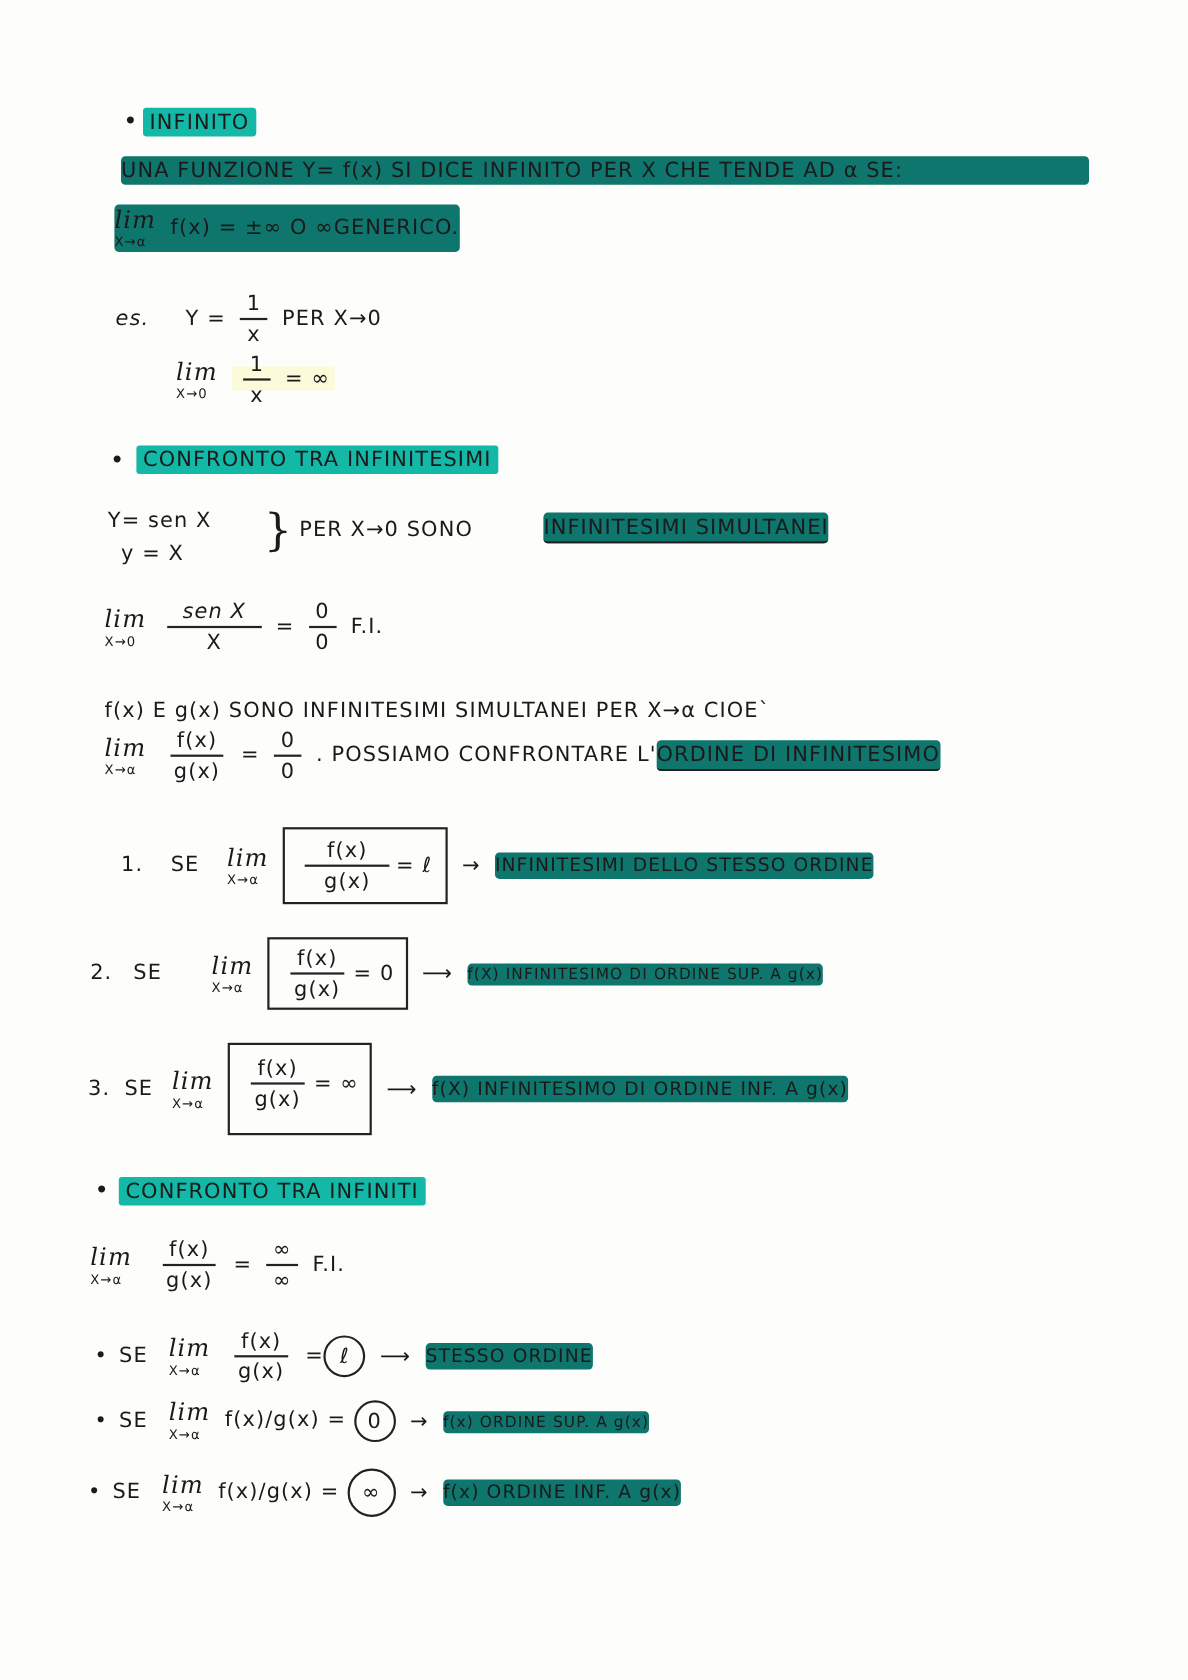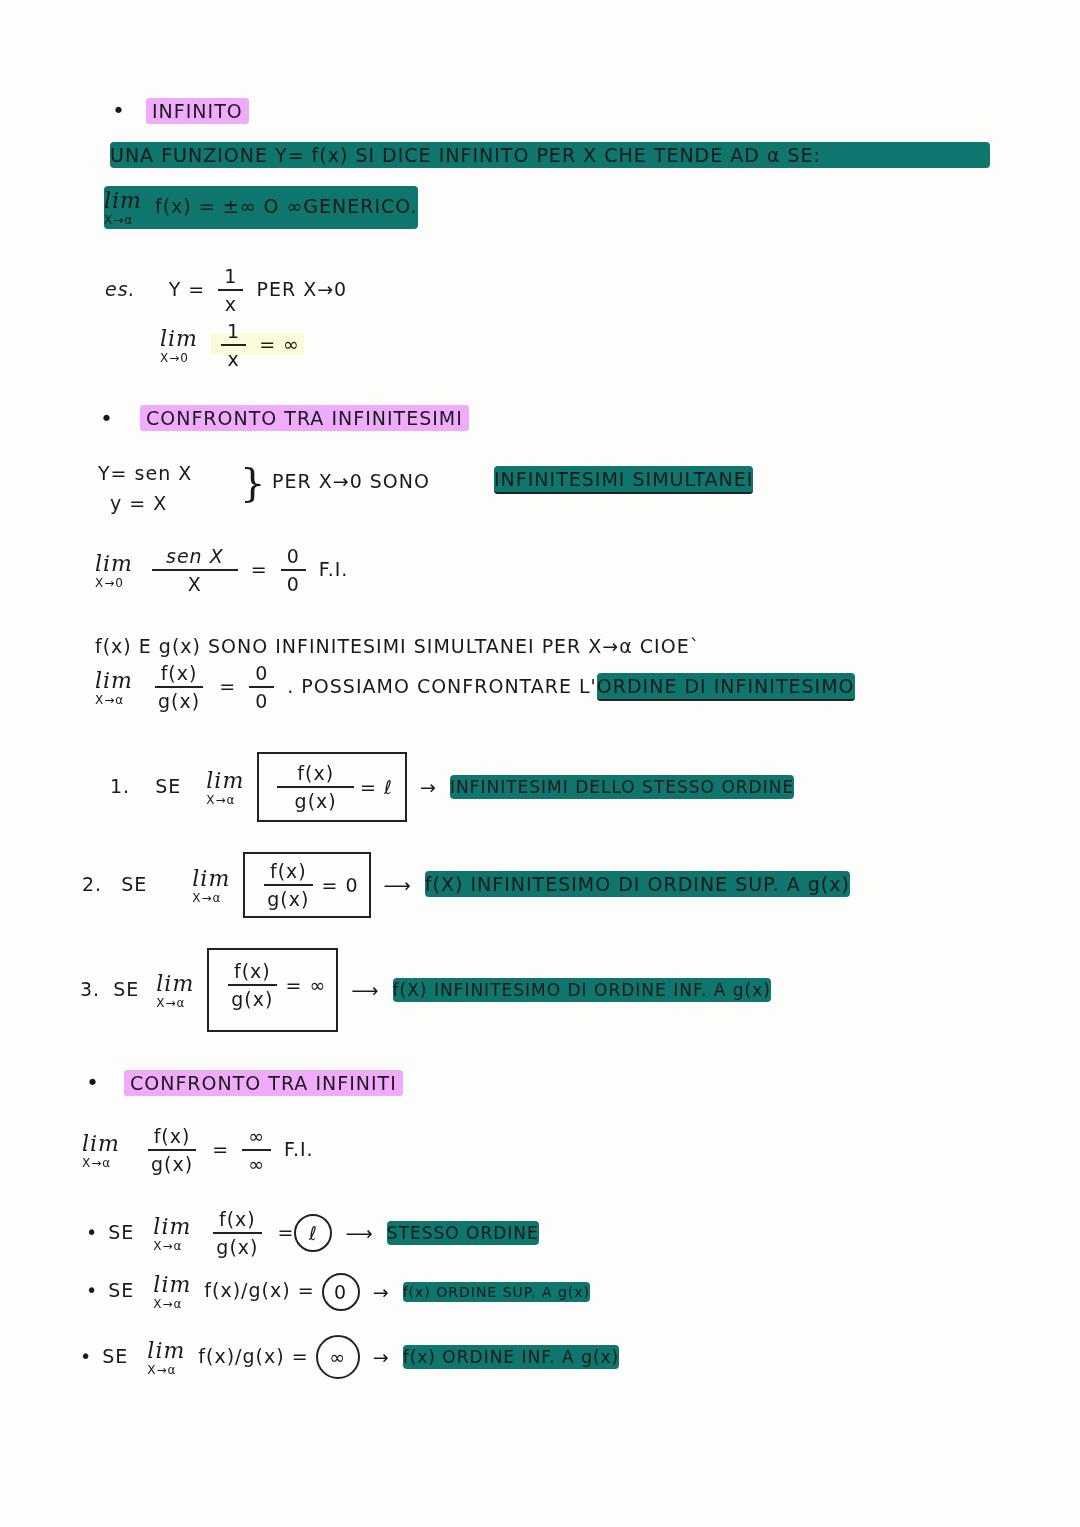--- a/index.html
+++ b/index.html
@@ -2,21 +2,21 @@
 <html><head>
 <meta charset="utf-8">
 <style>
   html, body { margin:0; padding:0; }
   body {
     width:1080px; height:1527px; background:#fdfdfb; position:relative; overflow:hidden;
     font-family:"DejaVu Sans", sans-serif; color:#1a1a1a; letter-spacing:1px;
   }
   .abs { position:absolute; white-space:nowrap; }
   .hl-y { background:#0f766e; padding:2px 0; border-radius:4px; }
-  .hl-p { background:#f0abfc; padding:2px 6px; border-radius:3px;margin-left:16px; }
+  .hl-p { background:#14b8a6; padding:2px 6px; border-radius:3px; }
   .hl-faint { background:#fbfbd9; padding:0 4px; }
   .t { font-size:19px; }
   .bullet { font-size:22px; }
   .frac { display:inline-flex; flex-direction:column; align-items:center; vertical-align:middle; margin:0 6px; }
   .frac .num { border-bottom:2px solid #222; padding:0 6px 2px; }
   .frac .den { padding:2px 6px 0; }
   .lim { display:inline-flex; flex-direction:column; align-items:flex-start; vertical-align:middle; margin-right:6px; }
   .lim .l { font-family:"DejaVu Serif", serif; font-style:italic; font-size:22px; }
   .lim .s { font-size:12px; }
   .box { border:2px solid #222; display:inline-flex; align-items:center; padding:6px 10px; vertical-align:middle; }
@@ -135,21 +135,21 @@
       <span class="s">X→α</span>
     </span>
   <span class="box">
     <span class="frac">
         <span class="num">f(x)</span>
         <span class="den">g(x)</span>
       </span>
     <span>= 0</span>
   </span>
   <span class="arrow">⟶</span>
-  <span class="hl-y" style="font-size:19px;">f(X) INFINITESIMO DI ORDINE SUP. A g(x)</span>
+  <span class="hl-y" style="font-size:14px;">f(X) INFINITESIMO DI ORDINE SUP. A g(x)</span>
 </div>
 
 <div class="abs t" style="left:80px;top:948px;">
   <span style="margin-right:6px;">3.</span>
   <span style="margin-right:10px;">SE</span>
   <span class="lim">
       <span class="l">lim</span>
       <span class="s">X→α</span>
     </span>
   <span class="box" style="padding:10px 10px 20px;">

